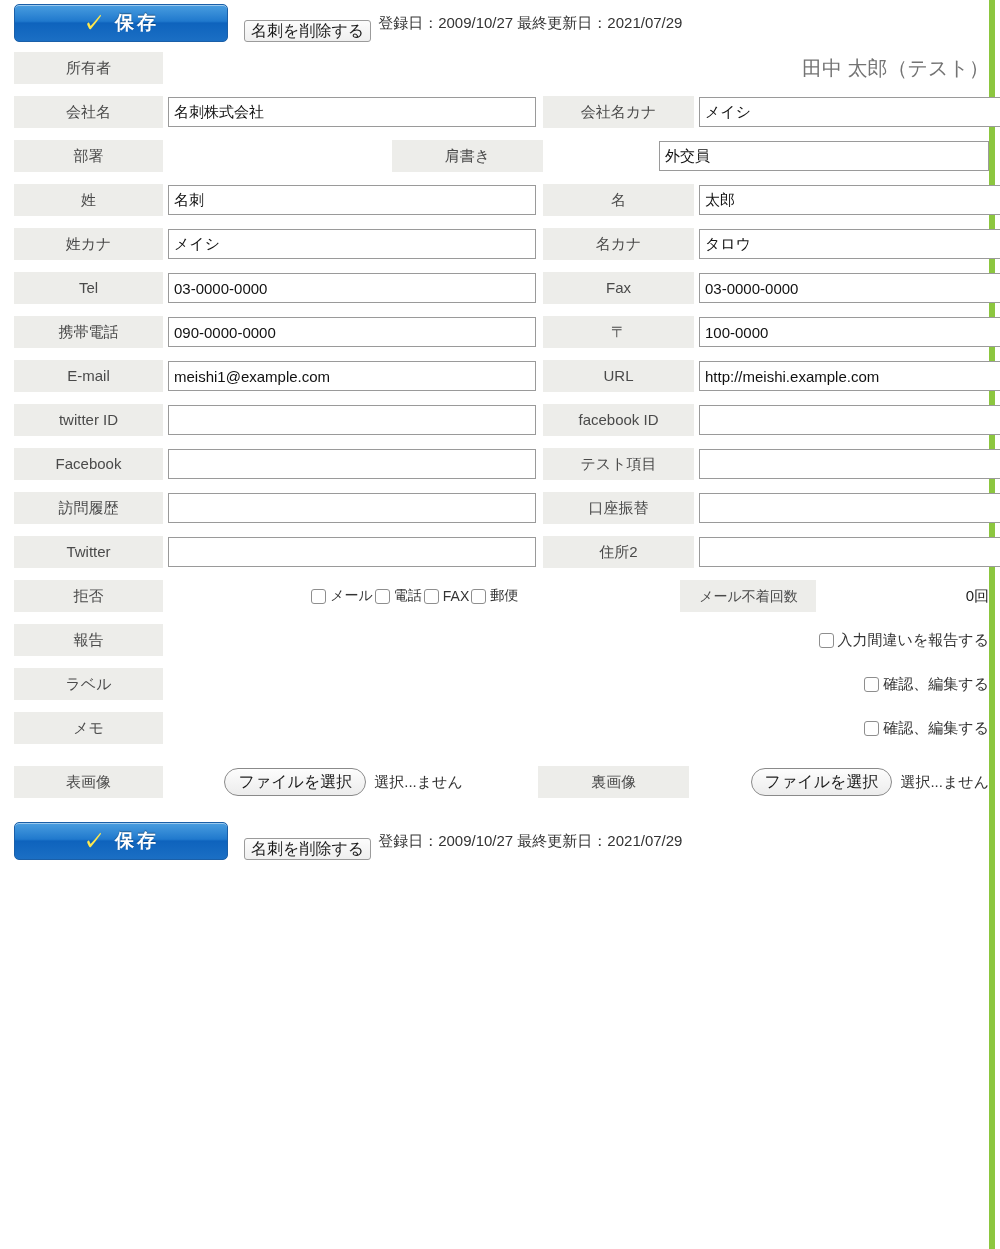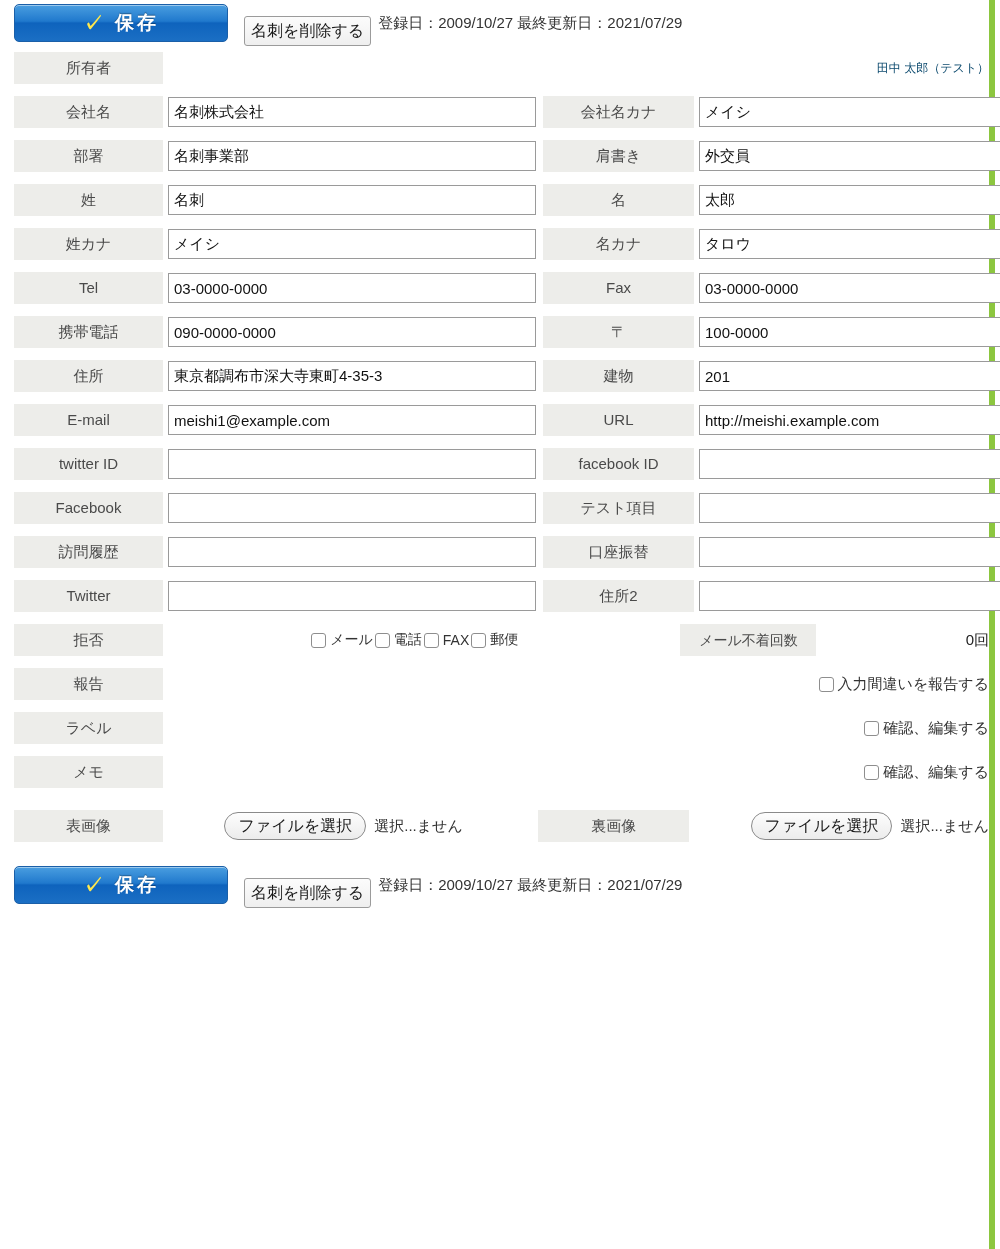--- a/index.html
+++ b/index.html
@@ -66,21 +66,21 @@
   .check-icon {
     color: #ffe84d;
     font-size: 20px;
     font-weight: bold;
     line-height: 1;
     text-shadow: none;
   }
 
   .btn-delete {
     margin-left: 16px;
-    height: 30px;
+    height: 22px;
     padding: 0 6px;
     border: 1px solid #9b9b9b;
     border-radius: 3px;
     background: linear-gradient(to bottom, #fcfcfc 0%, #efefef 100%);
     color: #1a1a1a;
     font-size: 16px;
     font-family: "Liberation Sans", "DejaVu Sans", sans-serif;
     cursor: pointer;
     white-space: nowrap;
     margin-top: 16px;
@@ -128,22 +128,22 @@
     flex: 0 0 auto;
   }
   .field.col-left  { width: 368px; }
   .field.col-right { width: 330px; }
 
   .gap-mid { width: 7px; flex: 0 0 auto; }
 
   
   .plain-value {
     margin-left: 8px;
-    font-size: 12px;
-    color: #0c4a6e;
+    font-size: 20px;
+    color: #737373;
     white-space: nowrap;
   }
 
   
   .cb-group {
     display: flex;
     align-items: center;
     margin-left: 8px;
     gap: 2px;
   }
@@ -238,21 +238,20 @@
   <div id="field-rows">
       <div class="row">
         <div class="label col-left">会社名</div>
         <input type="text" class="field col-left" value="名刺株式会社" style="">
         <div class="gap-mid"></div>
         <div class="label col-right">会社名カナ</div>
         <input type="text" class="field col-right" value="メイシ" style="">
       </div>
       <div class="row">
         <div class="label col-left">部署</div>
-        <input type="text" class="field col-left" value="名刺事業部" style="">
         <div class="gap-mid"></div>
         <div class="label col-right">肩書き</div>
         <input type="text" class="field col-right" value="外交員" style="">
       </div>
       <div class="row">
         <div class="label col-left">姓</div>
         <input type="text" class="field col-left" value="名刺" style="">
         <div class="gap-mid"></div>
         <div class="label col-right">名</div>
         <input type="text" class="field col-right" value="太郎" style="">
@@ -270,27 +269,20 @@
         <div class="gap-mid"></div>
         <div class="label col-right">Fax</div>
         <input type="text" class="field col-right" value="03-0000-0000" style="">
       </div>
       <div class="row">
         <div class="label col-left">携帯電話</div>
         <input type="text" class="field col-left" value="090-0000-0000" style="">
         <div class="gap-mid"></div>
         <div class="label col-right">〒</div>
         <input type="text" class="field col-right" value="100-0000" style="">
-      </div>
-      <div class="row">
-        <div class="label col-left">住所</div>
-        <input type="text" class="field col-left" value="東京都調布市深大寺東町4-35-3" style="">
-        <div class="gap-mid"></div>
-        <div class="label col-right">建物</div>
-        <input type="text" class="field col-right" value="201" style="">
       </div>
       <div class="row">
         <div class="label col-left">E-mail</div>
         <input type="text" class="field col-left" value="meishi1@example.com" style="">
         <div class="gap-mid"></div>
         <div class="label col-right">URL</div>
         <input type="text" class="field col-right" value="http://meishi.example.com" style="">
       </div>
       <div class="row">
         <div class="label col-left">twitter ID</div>

